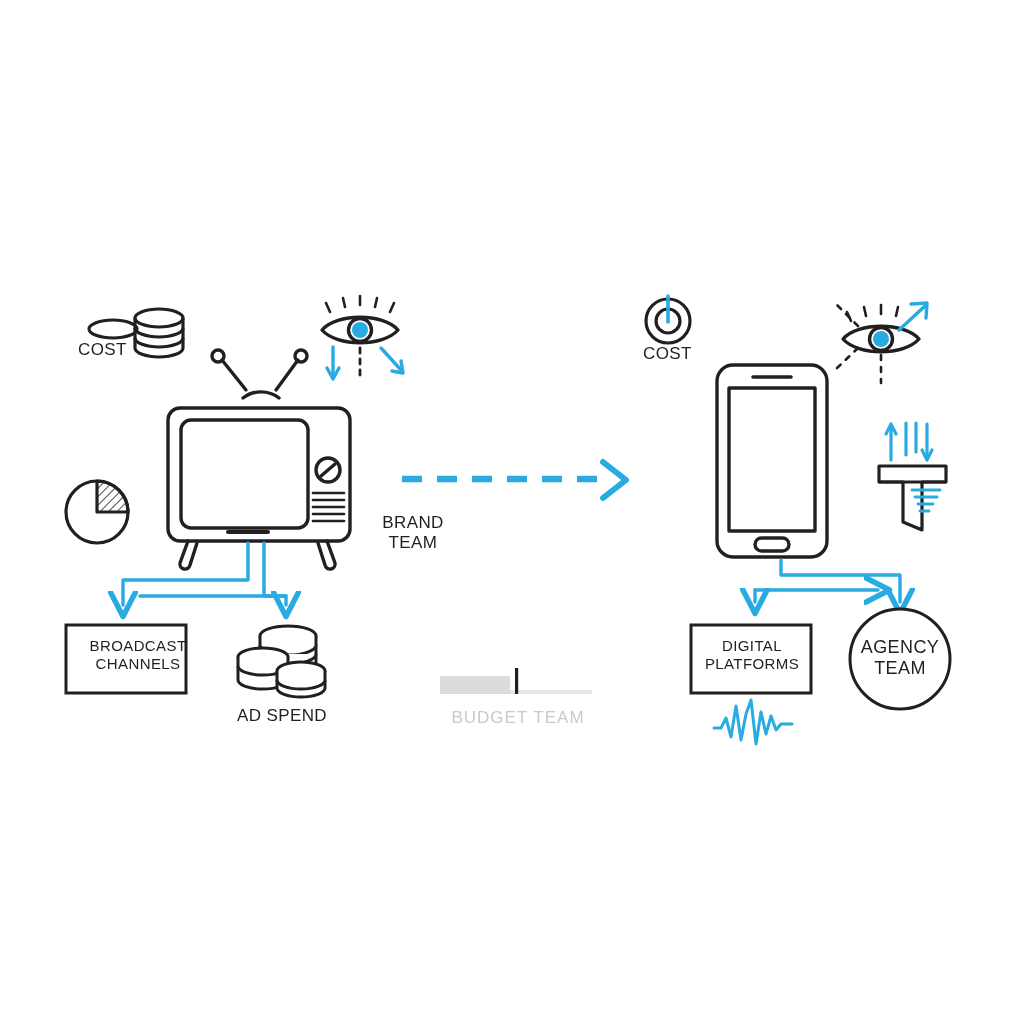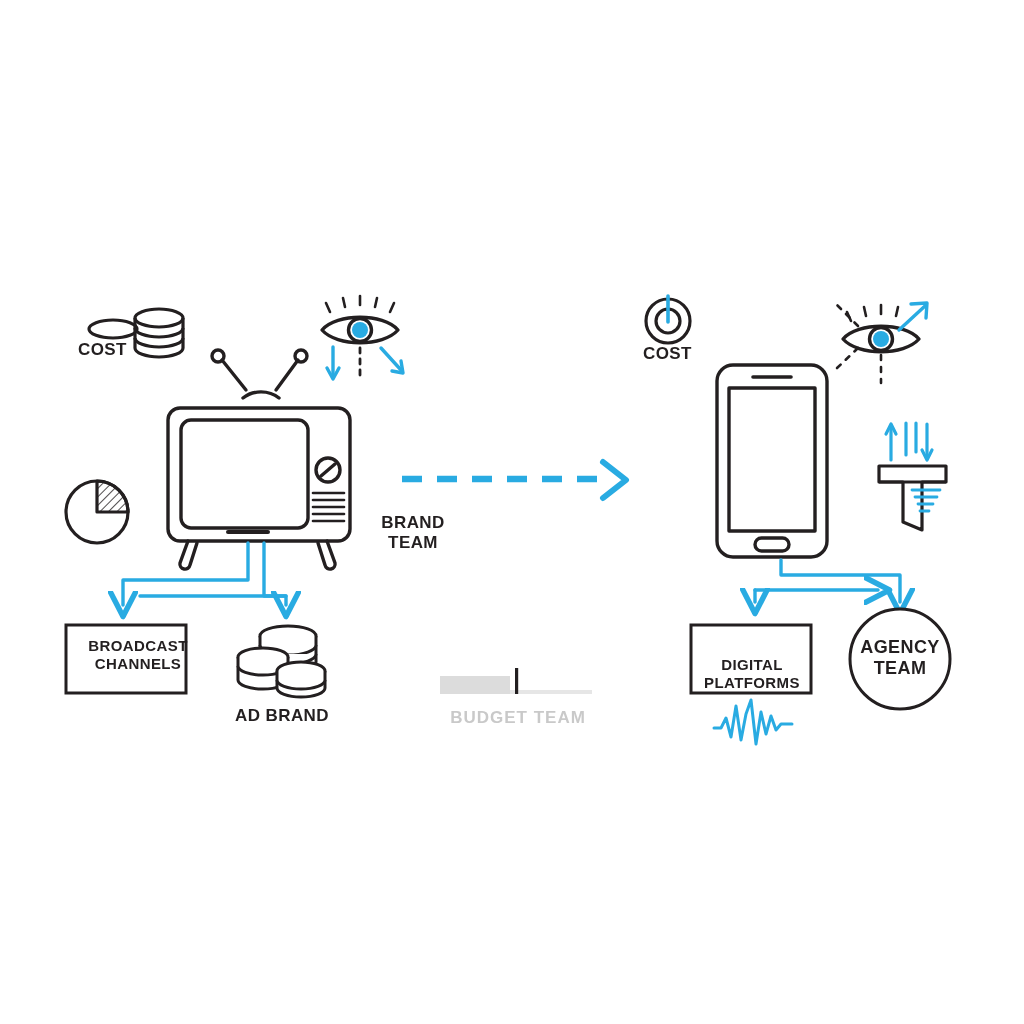--- a/index.html
+++ b/index.html
@@ -30,28 +30,27 @@
   }
   .lbl {
     position: absolute;
     font-family: "Liberation Sans", sans-serif;
     color: #231f20;
     letter-spacing: 0.4px;
     line-height: 1.18;
     text-align: center;
     white-space: pre-line;
     user-select: none;
-    font-weight: bold;
   }
   .lbl-cost-left   { left: 78px;  top: 340px; width: 70px;  font-size: 17px; text-align: left; }
   .lbl-cost-right  { left: 643px; top: 344px; width: 66px;  font-size: 17px; text-align: left; }
   .lbl-brand-team  { left: 373px; top: 513px; width: 80px;  font-size: 17px; text-align: center; }
   .lbl-adspend     { left: 222px; top: 706px; width: 120px; font-size: 17px; }
   .lbl-broadcast   { left: 68px;  top: 637px; width: 140px; font-size: 15px; }
-  .lbl-digital     { left: 694px; top: 637px; width: 116px; font-size: 15px; margin-top: 19px; }
+  .lbl-digital     { left: 694px; top: 637px; width: 116px; font-size: 15px; }
   .lbl-agency      { left: 854px; top: 637px; width: 92px;  font-size: 18px; }
   .lbl-budget      { left: 440px; top: 708px; width: 156px; font-size: 17px; color: #c9c9c9; letter-spacing: 1px; }
 </style>
 </head>
 <body>
 
 <div id="stage">
 
   <svg class="layer" viewBox="0 0 1024 1024" xmlns="http://www.w3.org/2000/svg">
     <defs>
@@ -219,21 +218,21 @@
   <div class="lbl lbl-cost-left">COST</div>
 
   <div class="lbl lbl-cost-right">COST</div>
 
   <div class="lbl lbl-brand-team">BRAND
 TEAM</div>
 
   <div class="lbl lbl-broadcast">BROADCAST
 CHANNELS</div>
 
-  <div class="lbl lbl-adspend">AD BRAND</div>
+  <div class="lbl lbl-adspend">AD SPEND</div>
 
   <div class="lbl lbl-budget">BUDGET TEAM</div>
 
   <div class="lbl lbl-digital">DIGITAL
 PLATFORMS</div>
 
   <div class="lbl lbl-agency">AGENCY
 TEAM</div>
 
 </div>

